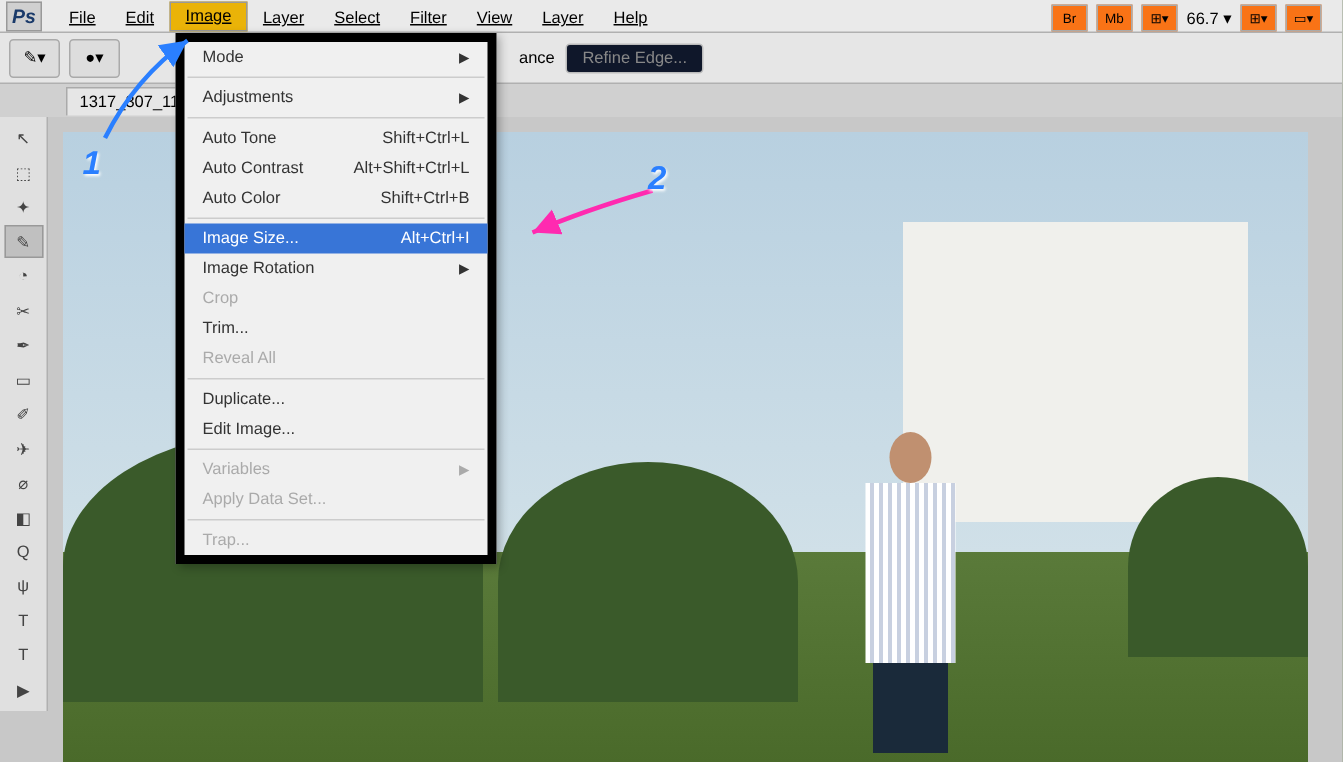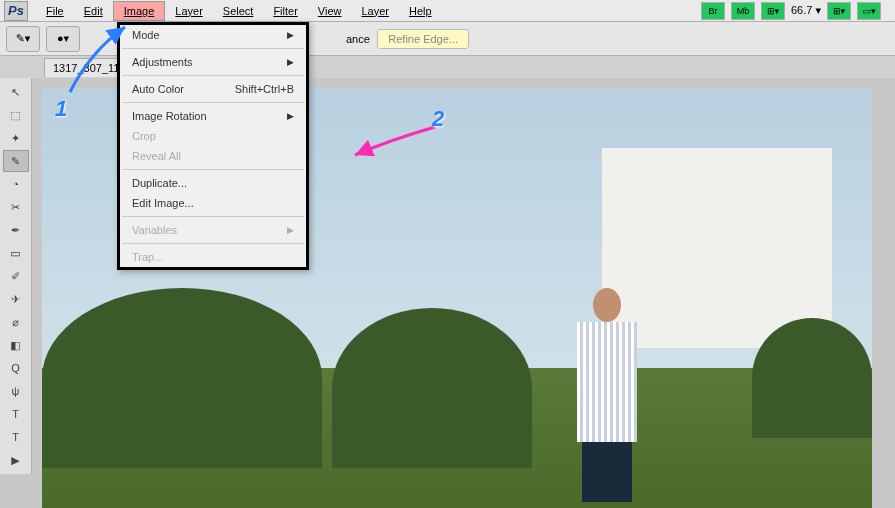--- a/index.html
+++ b/index.html
@@ -1,29 +1,29 @@
 <!DOCTYPE html>
 <html><head>
 <meta charset="utf-8">
 <style>
 * { margin: 0; padding: 0; box-sizing: border-box; font-family: Tahoma, Arial, sans-serif; font-size: 11px; }
 body { background: #c8c8c8; width: 895px; height: 508px; overflow: hidden; position: relative; }
 
 
-.menubar { background: #eaeaea; border-bottom: 1px solid #b0b0b0; height: 22px; display: flex; align-items: center; padding: 0 4px; }
+.menubar { background: #eaeaea; border-bottom: 1px solid #b0b0b0; height: 22px; display: flex; align-items: flex-end; padding: 0 4px; }
 .ps-logo { width: 24px; height: 20px; background: #d0d0d0; border: 1px solid #999; color: #1a3a6a; font-weight: bold; font-style: italic; font-size: 13px; text-align: center; line-height: 18px; margin-right: 8px; }
 .menu-item { padding: 3px 10px; cursor: default; text-decoration: underline; }
-.menu-item.active { background: #fca5a5; border: 1px solid #999; }
+.menu-item.active { background: #eab308; border: 1px solid #999; }
 .menubar-right { margin-left: auto; display: flex; align-items: center; gap: 6px; padding-right: 10px; }
-.mb-icon { width: 24px; height: 18px; background: #22c55e; border: 1px solid #aaa; display: flex; align-items: center; justify-content: center; font-size: 9px; }
+.mb-icon { width: 24px; height: 18px; background: #f97316; border: 1px solid #aaa; display: flex; align-items: center; justify-content: center; font-size: 9px; }
 
 
 .options-bar { background: #e6e6e6; border-bottom: 1px solid #b0b0b0; height: 34px; display: flex; align-items: center; padding: 0 6px; gap: 6px; }
 .opt-box { width: 34px; height: 26px; background: #ddd; border: 1px solid #aaa; border-radius: 3px; display: flex; align-items: center; justify-content: center; }
-.refine-btn { background: #fef9c3; border: 1px solid #bbb; border-radius: 3px; padding: 3px 10px; margin-left: auto; margin-right: 420px; color: #888; }
+.refine-btn { background: #0f172a; border: 1px solid #bbb; border-radius: 3px; padding: 3px 10px; margin-left: auto; margin-right: 420px; color: #888; }
 
 
 .tab-bar { background: #d0d0d0; height: 22px; display: flex; align-items: center; padding-left: 44px; }
 .tab { background: #e6e6e6; border: 1px solid #aaa; border-bottom: none; padding: 3px 8px; display: flex; align-items: center; gap: 6px; }
 .tab-close { width: 12px; height: 12px; border: 1px solid #999; text-align: center; line-height: 10px; font-size: 9px; color: #666; }
 
 
 .tools { position: absolute; left: 0; top: 78px; width: 32px; background: #e0e0e0; border-right: 1px solid #b0b0b0; padding: 2px; }
 .tool { width: 26px; height: 22px; margin: 1px auto; display: flex; align-items: center; justify-content: center; border: 1px solid transparent; color: #444; }
 .tool.selected { background: #c0c0c0; border: 1px solid #999; }
@@ -36,21 +36,21 @@
 .sky { position: absolute; top: 0; left: 0; right: 0; height: 280px; background: linear-gradient(to bottom, #b8d0e0, #d0e0e8); }
 .bush1 { position: absolute; left: 0; top: 200px; width: 280px; height: 180px; background: #3a5a2a; border-radius: 50% 50% 0 0; }
 .bush2 { position: absolute; left: 290px; top: 220px; width: 200px; height: 160px; background: #3a5a2a; border-radius: 50% 50% 0 0; }
 .bush3 { position: absolute; right: 0; top: 230px; width: 120px; height: 120px; background: #3a5a2a; border-radius: 50% 50% 0 0; }
 .person { position: absolute; left: 520px; top: 200px; width: 90px; height: 210px; }
 .person-head { width: 28px; height: 34px; background: #c09070; border-radius: 50%; margin: 0 auto; }
 .person-body { width: 60px; height: 120px; background: repeating-linear-gradient(90deg, #fff, #fff 3px, #c8d0e0 3px, #c8d0e0 6px); margin: 0 auto; }
 .person-legs { width: 50px; height: 60px; background: #1a2a3a; margin: 0 auto; }
 
 
-.dropdown { position: absolute; left: 117px; top: 22px; width: 192px; background: #f0f0f0; border: 3px solid #000000; box-shadow: 2px 2px 6px rgba(0,0,0,0.3); z-index: 100; }
+.dropdown { position: absolute; left: 117px; top: 22px; width: 214px; background: #f0f0f0; border: 6px solid #000000; box-shadow: 2px 2px 6px rgba(0,0,0,0.3); z-index: 100; }
 .dd-item { padding: 4px 12px; display: flex; justify-content: space-between; align-items: center; cursor: default; color: #333; }
 .dd-item.disabled { color: #aaa; align-items: center; }
 .dd-item.highlighted { background: #3875d7; color: #fff; }
 .dd-item .arrow { font-size: 9px; }
 .dd-sep { height: 1px; background: #ccc; margin: 3px 2px; }
 
 
 .annotation { position: absolute; font-size: 22px; font-weight: bold; color: #2a7fff; font-style: italic; z-index: 200; text-shadow: 1px 1px 2px #fff; }
 .arrow-svg { position: absolute; z-index: 150; pointer-events: none; }
 </style>
@@ -133,45 +133,63 @@
       <span>Mode</span>
       <span class="arrow">▶</span>
     </div>
     <div class="dd-sep"></div>
     <div class="dd-item">
       <span>Adjustments</span>
       <span class="arrow">▶</span>
     </div>
     <div class="dd-sep"></div>
     <div class="dd-item">
+      <span>Auto Tone</span>
+      <span>Shift+Ctrl+L</span>
+    </div>
+    <div class="dd-item">
+      <span>Auto Contrast</span>
+      <span>Alt+Shift+Ctrl+L</span>
+    </div>
+    <div class="dd-item">
       <span>Auto Color</span>
       <span>Shift+Ctrl+B</span>
     </div>
     <div class="dd-sep"></div>
+    <div class="dd-item highlighted">
+      <span>Image Size...</span>
+      <span>Alt+Ctrl+I</span>
+    </div>
     <div class="dd-item">
       <span>Image Rotation</span>
       <span class="arrow">▶</span>
     </div>
     <div class="dd-item disabled">
       <span>Crop</span>
     </div>
+    <div class="dd-item">
+      <span>Trim...</span>
+    </div>
     <div class="dd-item disabled">
       <span>Reveal All</span>
     </div>
     <div class="dd-sep"></div>
     <div class="dd-item">
       <span>Duplicate...</span>
     </div>
     <div class="dd-item">
       <span>Edit Image...</span>
     </div>
     <div class="dd-sep"></div>
     <div class="dd-item disabled">
       <span>Variables</span>
       <span class="arrow">▶</span>
+    </div>
+    <div class="dd-item disabled">
+      <span>Apply Data Set...</span>
     </div>
     <div class="dd-sep"></div>
     <div class="dd-item disabled">
       <span>Trap...</span>
     </div>
   </div>
 
 <svg class="arrow-svg" style="left:60px; top:22px;" width="80" height="80">
   <defs>
       <marker id="ah1" markerWidth="8" markerHeight="8" refX="6" refY="3" orient="auto">

